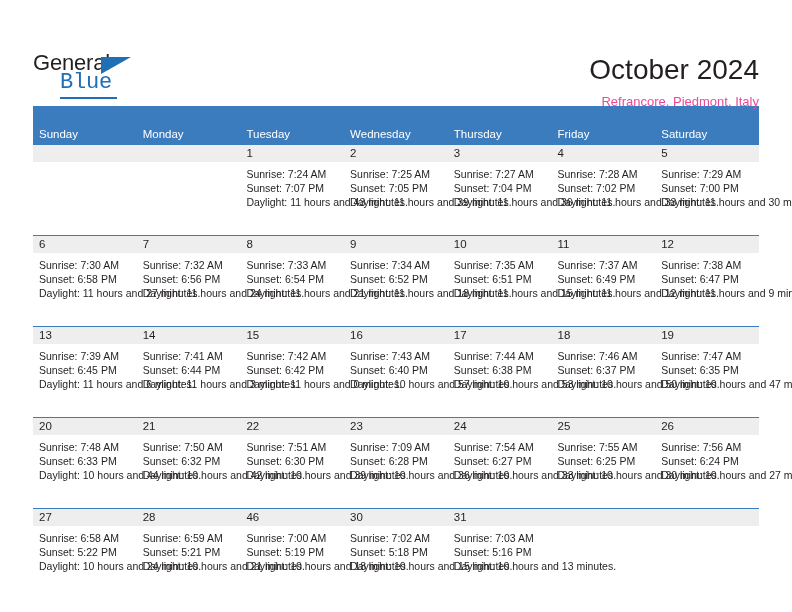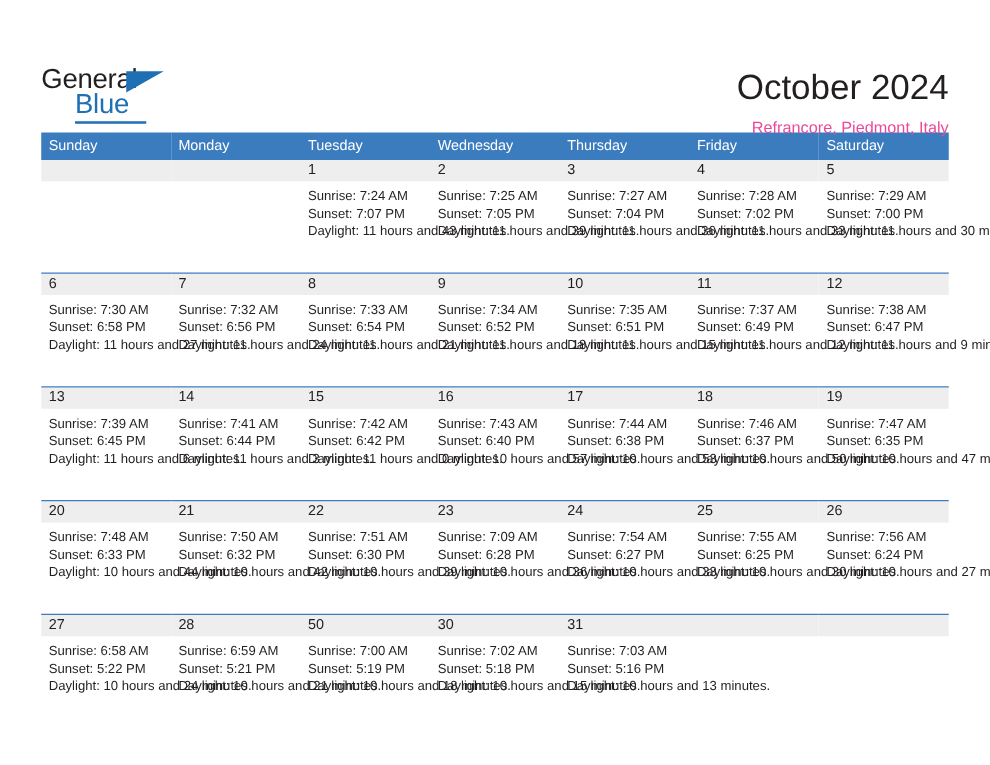--- a/index.html
+++ b/index.html
@@ -47,21 +47,21 @@
     color: #231f20;
     font-family: "Liberation Sans", sans-serif;
   }
   .logo-blue {
     position: absolute;
     left: 27px;
     top: 20px;
     font-size: 22px;
     letter-spacing: -0.2px;
     color: #1f6fb5;
-    font-family: Liberation Sans, sans-serif;
+    font-family: Liberation Mono, monospace;
   }
   .logo-tri {
     position: absolute;
     left: 68px;
     top: 5px;
     width: 0;
     height: 0;
     border-left: 30px solid #1f6fb5;
     border-bottom: 17px solid transparent;
   }
@@ -97,21 +97,21 @@
     margin-top: 10px;
     border-collapse: collapse;
     table-layout: fixed;
   }
   .calendar th {
     background: #3b7cbf;
     color: #ffffff;
     font-size: 11.5px;
     font-weight: normal;
     text-align: left;
-    padding: 5px 0 5px 6px;
+    padding: 22px 0 5px 6px;
     height: 20px;
     box-sizing: border-box;
   }
   .calendar td {
     vertical-align: top;
     padding: 0;
     height: 90px;
     border-top: 1px solid #3b7cbf;
     background: #ffffff;
   }
@@ -402,21 +402,21 @@
           </td>
           <td>
             <div class="daynum-strip">28</div>
             <div class="cell-body">
               <div>Sunrise: 6:59 AM</div>
               <div>Sunset: 5:21 PM</div>
               <div class="daylight-wrap">Daylight: 10 hours and 21 minutes.</div>
             </div>
           </td>
           <td>
-            <div class="daynum-strip">50</div>
+            <div class="daynum-strip">46</div>
             <div class="cell-body">
               <div>Sunrise: 7:00 AM</div>
               <div>Sunset: 5:19 PM</div>
               <div class="daylight-wrap">Daylight: 10 hours and 18 minutes.</div>
             </div>
           </td>
           <td>
             <div class="daynum-strip">30</div>
             <div class="cell-body">
               <div>Sunrise: 7:02 AM</div>

